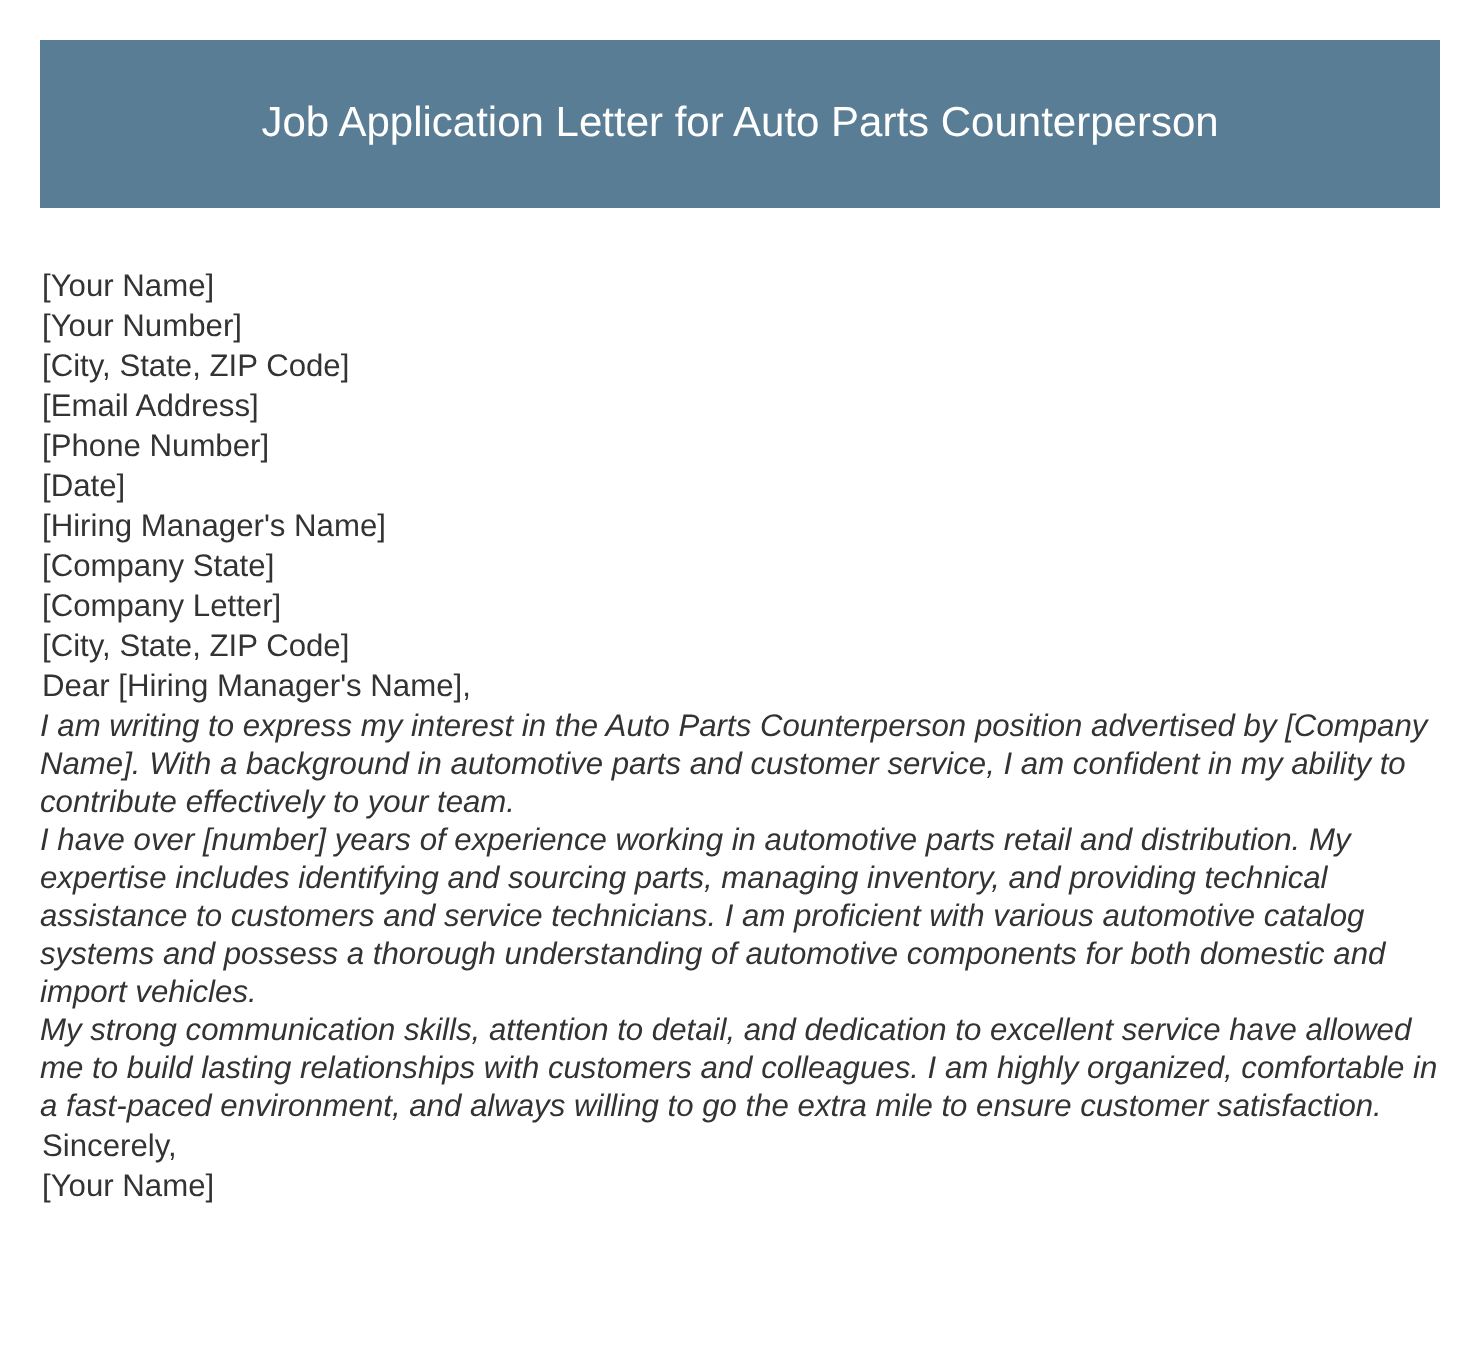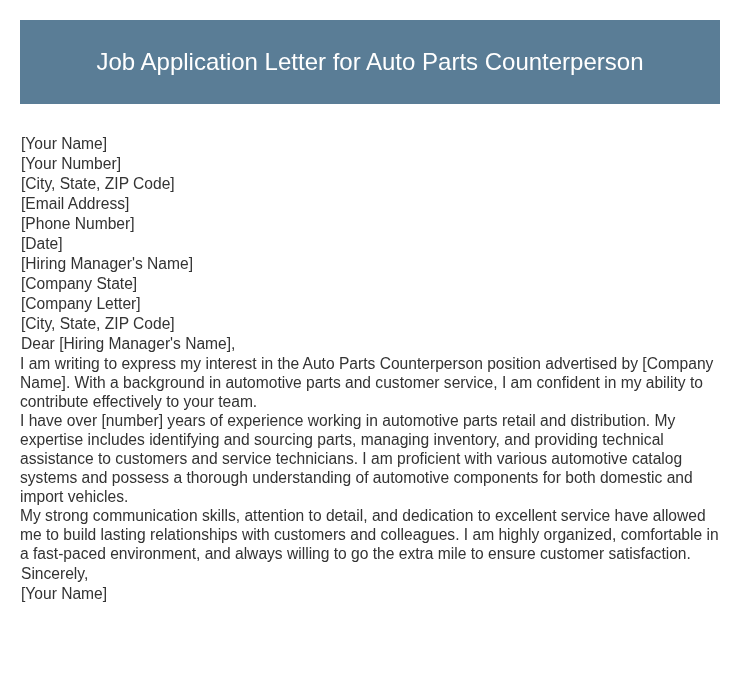--- a/index.html
+++ b/index.html
@@ -21,41 +21,42 @@
       top: 20px;
       width: 700px;
       height: 84px;
       background: #5a7d96;
       display: flex;
       align-items: center;
       justify-content: center;
     }
     .header-title {
       color: #ffffff;
-      font-size: 24px;
+      font-size: 21px;
       font-weight: normal;
       letter-spacing: 0;
       margin: 0;
     }
     .letter-body {
       position: absolute;
       left: 20px;
       top: 133px;
       width: 705px;
       font-size: 15.6px;
       line-height: 19px;
       color: #333333;
     }
     .letter-line {
       margin: 1px;
       padding: 0;
     }
     .letter-para {
       margin: 0;
       padding: 0;
+      font-style: italic;
     }
   </style>
 </head>
 <body>
 
 <div class="header-banner">
   <h1 class="header-title">Job Application Letter for Auto Parts Counterperson</h1>
 </div>
 
 <div class="letter-body">

